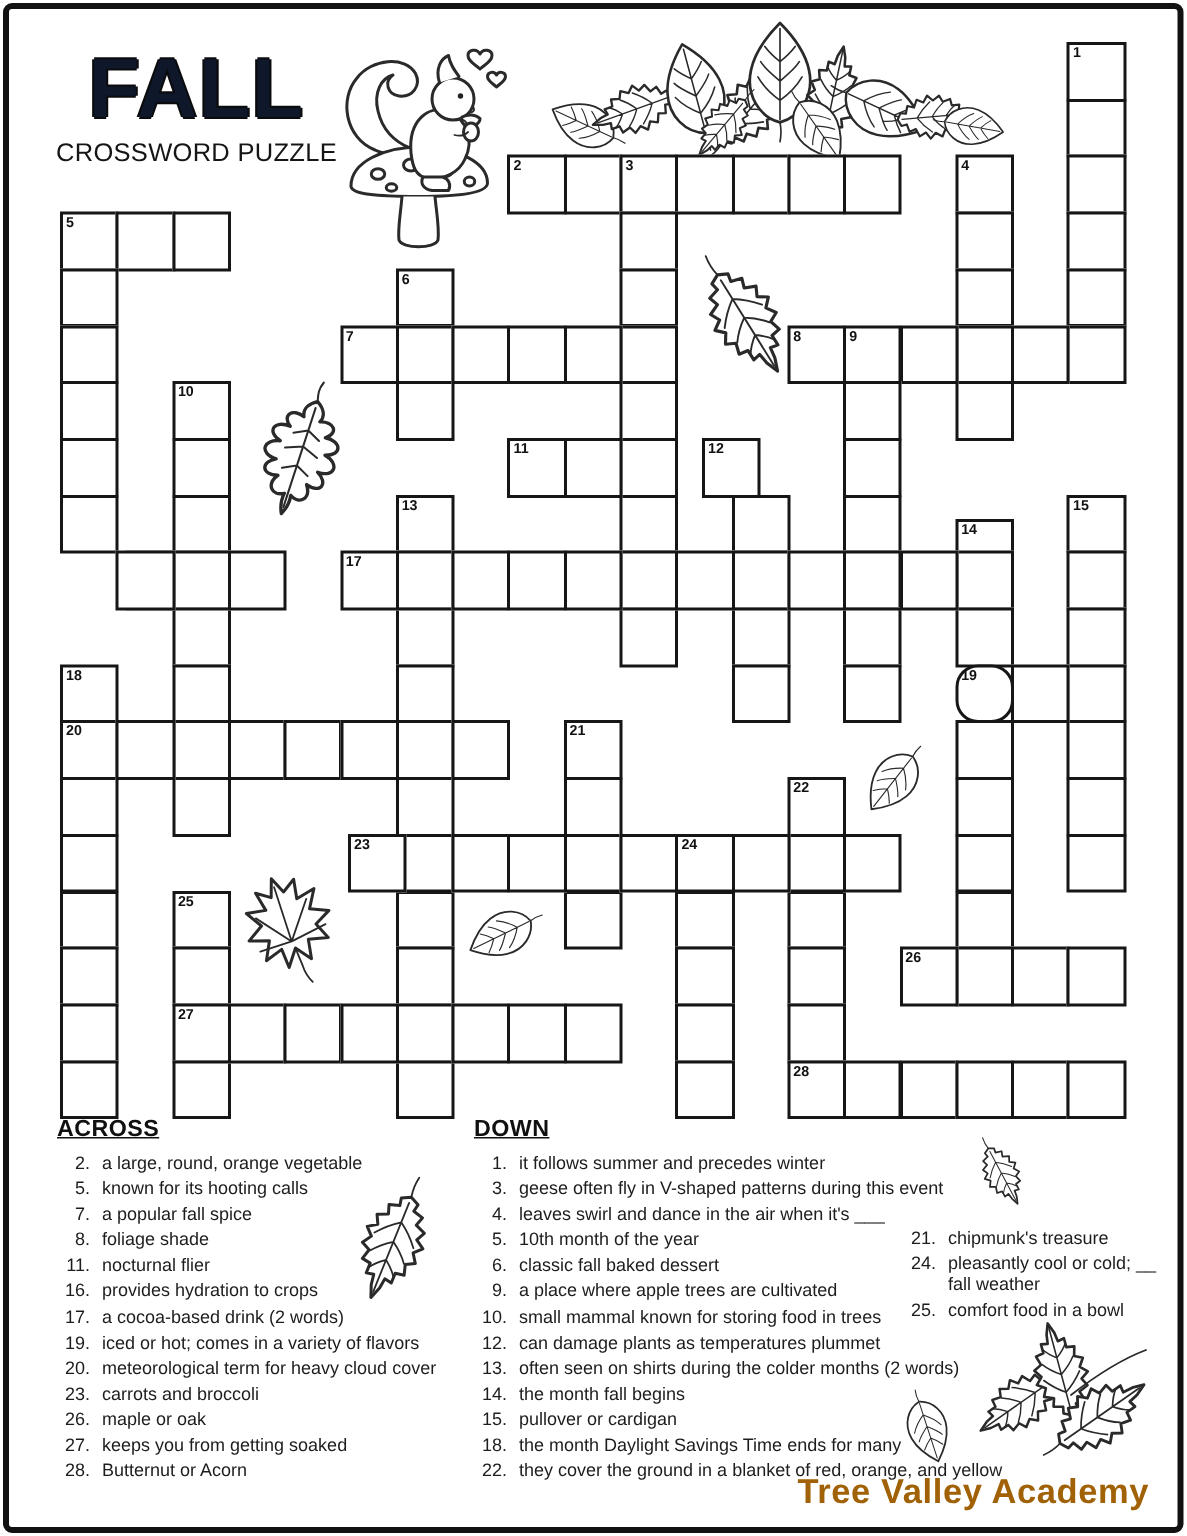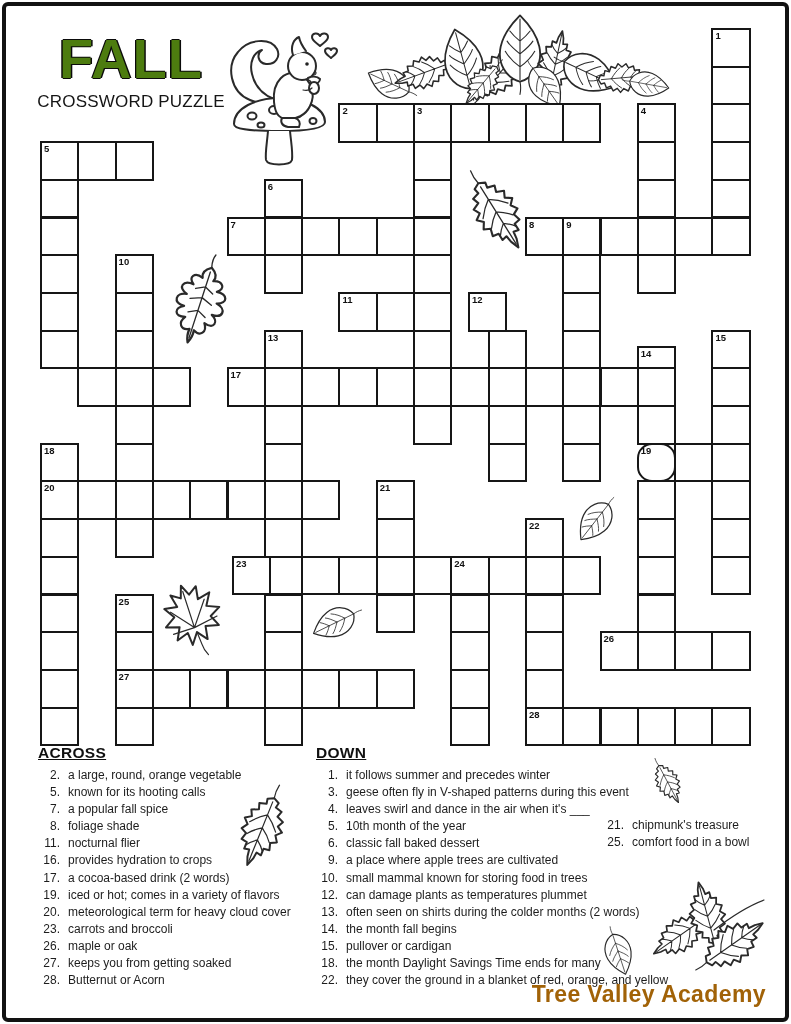--- a/index.html
+++ b/index.html
@@ -2,21 +2,21 @@
 <html><head>
 <meta charset="utf-8">
 <style>
   html,body{margin:0;padding:0;background:#ffffff;}
   .page{position:relative;width:791px;height:1024px;background:#fff;
         font-family:"Liberation Sans",sans-serif;overflow:hidden;}
   .frame{position:absolute;inset:2px;border:4px solid #121212;border-radius:6px;pointer-events:none;}
 
   
   .title-block{position:absolute;left:28px;top:30px;width:206px;text-align:center;}
-  .title{font-size:56px;line-height:1.02;font-weight:900;color:#4d7c0f;letter-spacing:1px;
+  .title{font-size:56px;line-height:1.02;font-weight:900;color:#0f172a;letter-spacing:1px;
          text-shadow:1.4px 0 #0b0b0b,-1.4px 0 #0b0b0b,0 1.2px #0b0b0b,0 -1.2px #0b0b0b;}
   .subtitle{font-size:17px;margin-top:5px;color:#151515;letter-spacing:0.2px;white-space:nowrap;}
 
   
   .grid{position:absolute;left:40px;top:28px;width:710px;height:718px;}
   .cell{position:absolute;width:39.3px;height:39.7px;background:#fff;
         border:2px solid #161616;box-sizing:border-box;}
   .cellnum{position:absolute;left:2px;top:0px;font-size:9.5px;font-weight:bold;color:#111;line-height:11px;}
 
   
@@ -469,20 +469,24 @@
       </div>
   </div>
 
   <div class="clues down-block-2">
     <div>
         <div class="clue">
           <span class="cnum">21.</span>
           <span class="ctext">chipmunk's treasure</span>
         </div>
         <div class="clue">
+          <span class="cnum">24.</span>
+          <span class="ctext">pleasantly cool or cold; __ fall weather</span>
+        </div>
+        <div class="clue">
           <span class="cnum">25.</span>
           <span class="ctext">comfort food in a bowl</span>
         </div>
       </div>
   </div>
 
   <div class="logo">Tree Valley Academy</div>
 </div>
 
 </body></html>

